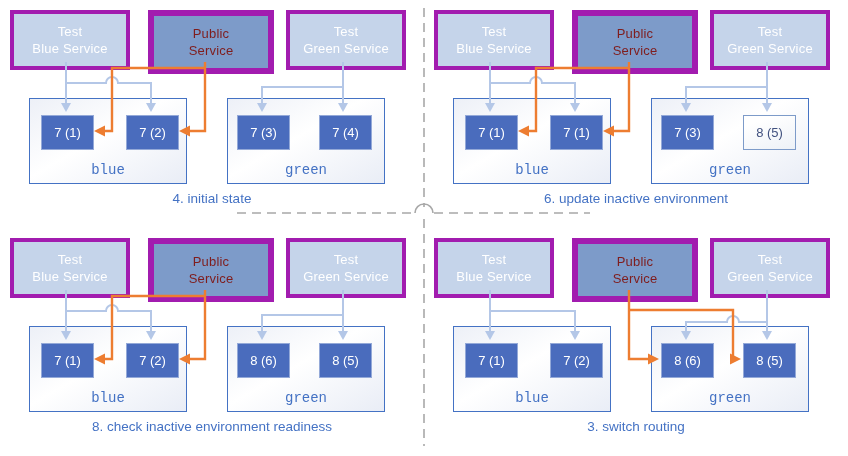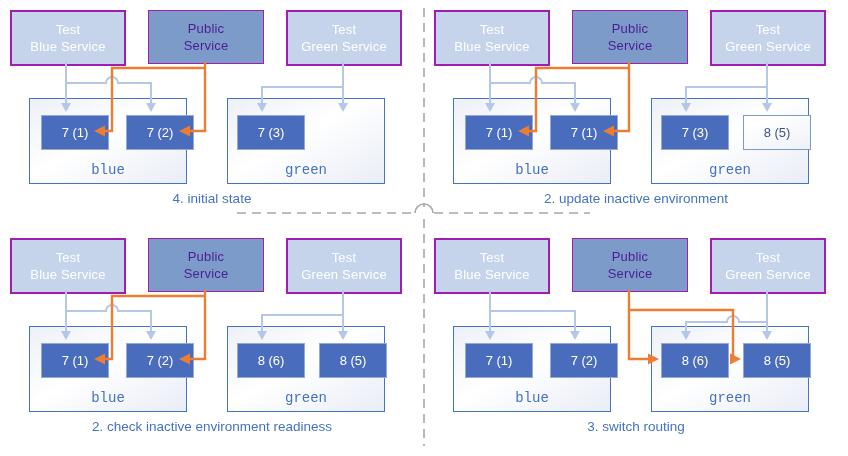--- a/index.html
+++ b/index.html
@@ -7,38 +7,38 @@
     position:relative; width:848px; height:456px; background:#ffffff;
     font-family:"Liberation Sans", sans-serif; overflow:hidden;
   }
   .panel { position:absolute; width:424px; height:228px; }
 
   .svc {
     position:absolute; top:10px; width:112px; height:52px;
     display:flex; flex-direction:column; justify-content:center; align-items:center;
     text-align:center; font-size:13px; line-height:1.32; letter-spacing:.2px;
   }
-  .svc.test   { left:0; background:#c5d4ea; border:2px solid #a21caf; color:#ffffff; }
-  .svc.public { background:#7d9bc9; border:1px solid #a21caf; color:#4c1d95; }
+  .svc.test   { left:0; background:#c5d4ea; border:4px solid #a21caf; color:#ffffff; }
+  .svc.public { background:#7d9bc9; border:6px solid #a21caf; color:#7f1d1d; }
   .svc .l { display:block; }
 
   .env {
     position:absolute; top:98px; width:156px; height:84px;
     border:1px solid #4472c4;
     background:linear-gradient(150deg,#edf0f7 0%,#ffffff 45%,#e9edf6 100%);
   }
   .env.blue  { left:29px; }
   .env.green { left:227px; }
   .env-label {
     position:absolute; bottom:5px; left:0; width:100%;
     text-align:center; color:#4472c4; font-size:14px;font-family:Liberation Mono, monospace;
   }
 
   .pod {
-    position:absolute; top:16px; width:68px; height:35px;
+    position:absolute; top:16px; width:53px; height:35px;
     background:#4a6cbd; border:1.5px solid #94a9d8;
     display:flex; align-items:center; justify-content:center;
     color:#ffffff; font-size:13px; box-sizing:border-box;
   }
   .pod.outlined {
     background:linear-gradient(160deg,#ffffff 20%,#edf1f7 100%);
     border:1.2px solid #7d9bc9; color:#41517f;
   }
 
   .caption {
@@ -75,20 +75,23 @@
         </div>
       <div class="pod" style="left:96px">
           <span>7 (2)</span>
         </div>
       <div class="env-label">blue</div>
     </div>
     <div class="env green">
       <div class="pod" style="left:9px">
           <span>7 (3)</span>
         </div>
+      <div class="pod" style="left:91px">
+          <span>7 (4)</span>
+        </div>
       <div class="env-label">green</div>
     </div>
 
     <svg class="connectors" viewBox="0 0 424 228">
       <g stroke="#b4c7e7" stroke-width="2" fill="none">
         <path d="M 66,62 V 104"></path>
         <path d="M 66,83 H 106 A 6 6 0 0 1 118,83 H 151 V 104"></path>
       </g>
       <g fill="#b4c7e7">
         <polygon points="61,103 71,103 66,112"></polygon>
@@ -168,21 +171,21 @@
       <g stroke="#ed7d31" stroke-width="2.4" fill="none">
         <path d="M 205,62 V 131 H 190"></path>
           <path d="M 205,68 H 112 V 131 H 105"></path>
       </g>
       <g fill="#ed7d31">
         <polygon points="190,125.5 190,136.5 179,131"></polygon>
           <polygon points="105,125.5 105,136.5 94,131"></polygon>
       </g>
     </svg>
 
-    <div class="caption">2. update inactive environment</div>
+    <div class="caption">6. update inactive environment</div>
   </section>
 
   <section class="panel" style="left:0;top:228px">
     <div class="svc test" style="left:10px">
       <span class="l">Test</span>
       <span class="l">Blue Service</span>
     </div>
     <div class="svc public" style="left:148px;width:114px">
       <span class="l">Public</span>
       <span class="l">Service</span>
@@ -231,21 +234,21 @@
       <g stroke="#ed7d31" stroke-width="2.4" fill="none">
         <path d="M 205,62 V 131 H 190"></path>
           <path d="M 205,68 H 112 V 131 H 105"></path>
       </g>
       <g fill="#ed7d31">
         <polygon points="190,125.5 190,136.5 179,131"></polygon>
           <polygon points="105,125.5 105,136.5 94,131"></polygon>
       </g>
     </svg>
 
-    <div class="caption">2. check inactive environment readiness</div>
+    <div class="caption">8. check inactive environment readiness</div>
   </section>
 
   <section class="panel" style="left:424px;top:228px">
     <div class="svc test" style="left:10px">
       <span class="l">Test</span>
       <span class="l">Blue Service</span>
     </div>
     <div class="svc public" style="left:148px;width:114px">
       <span class="l">Public</span>
       <span class="l">Service</span>

